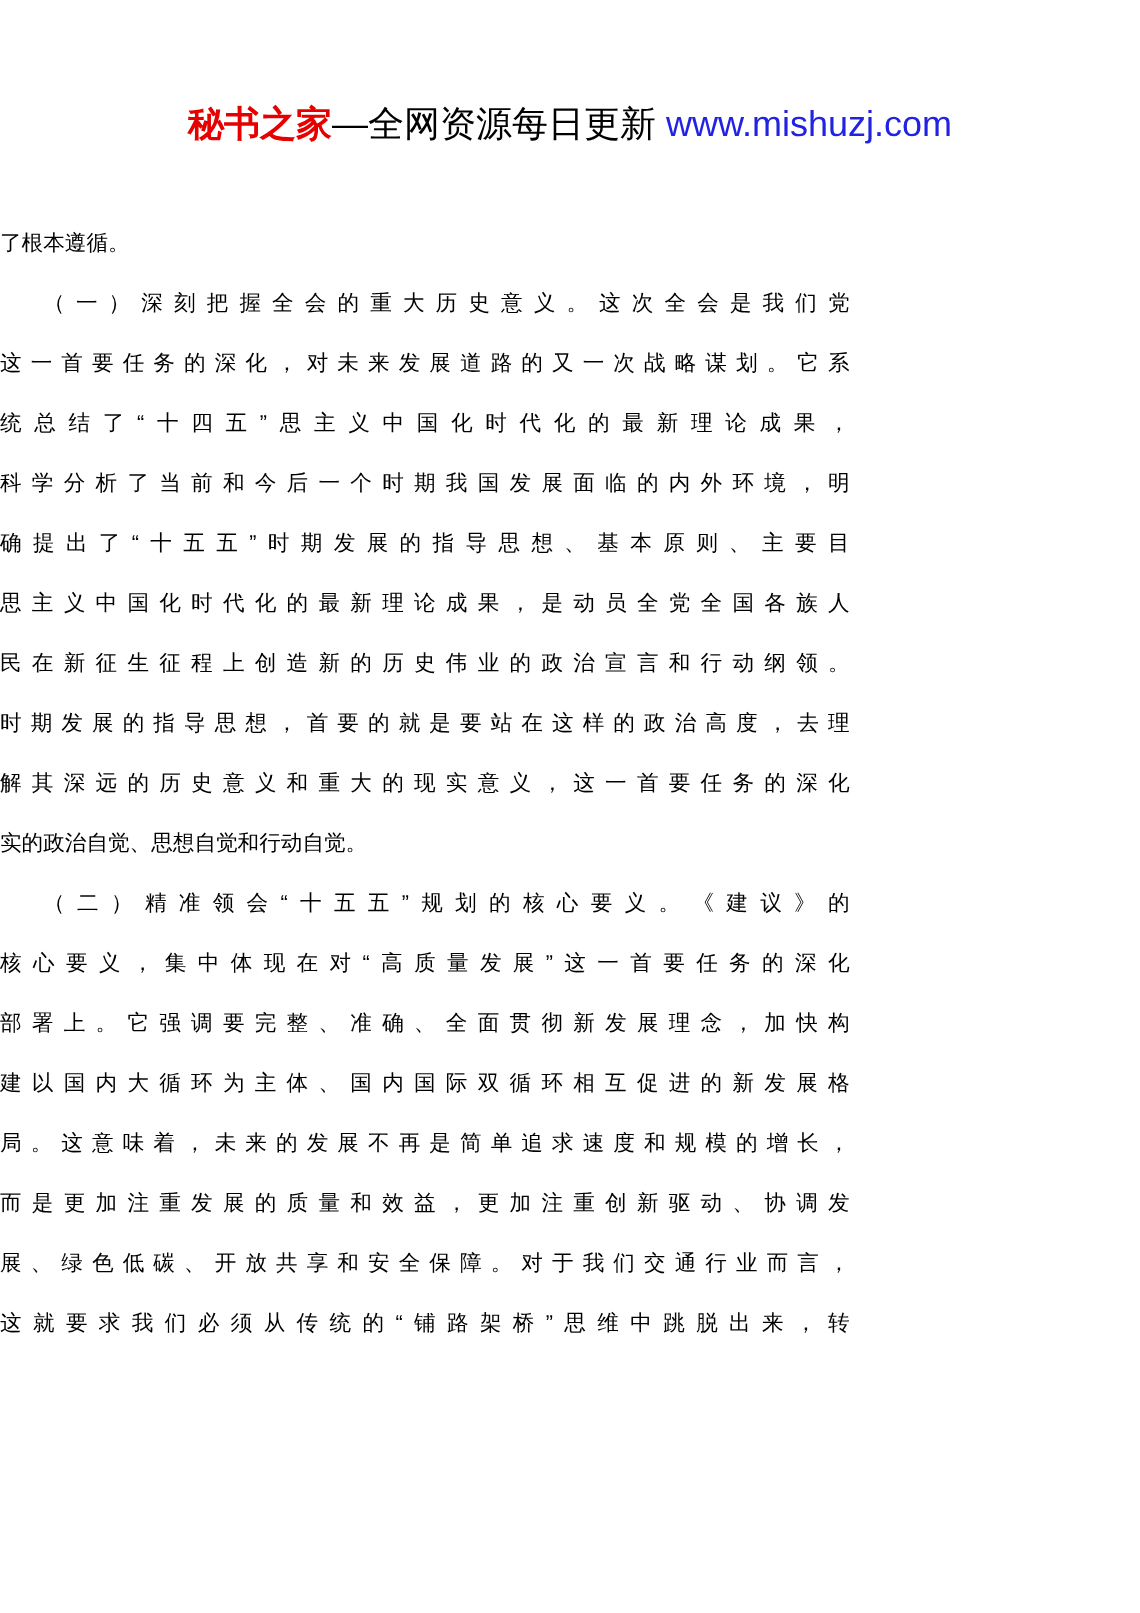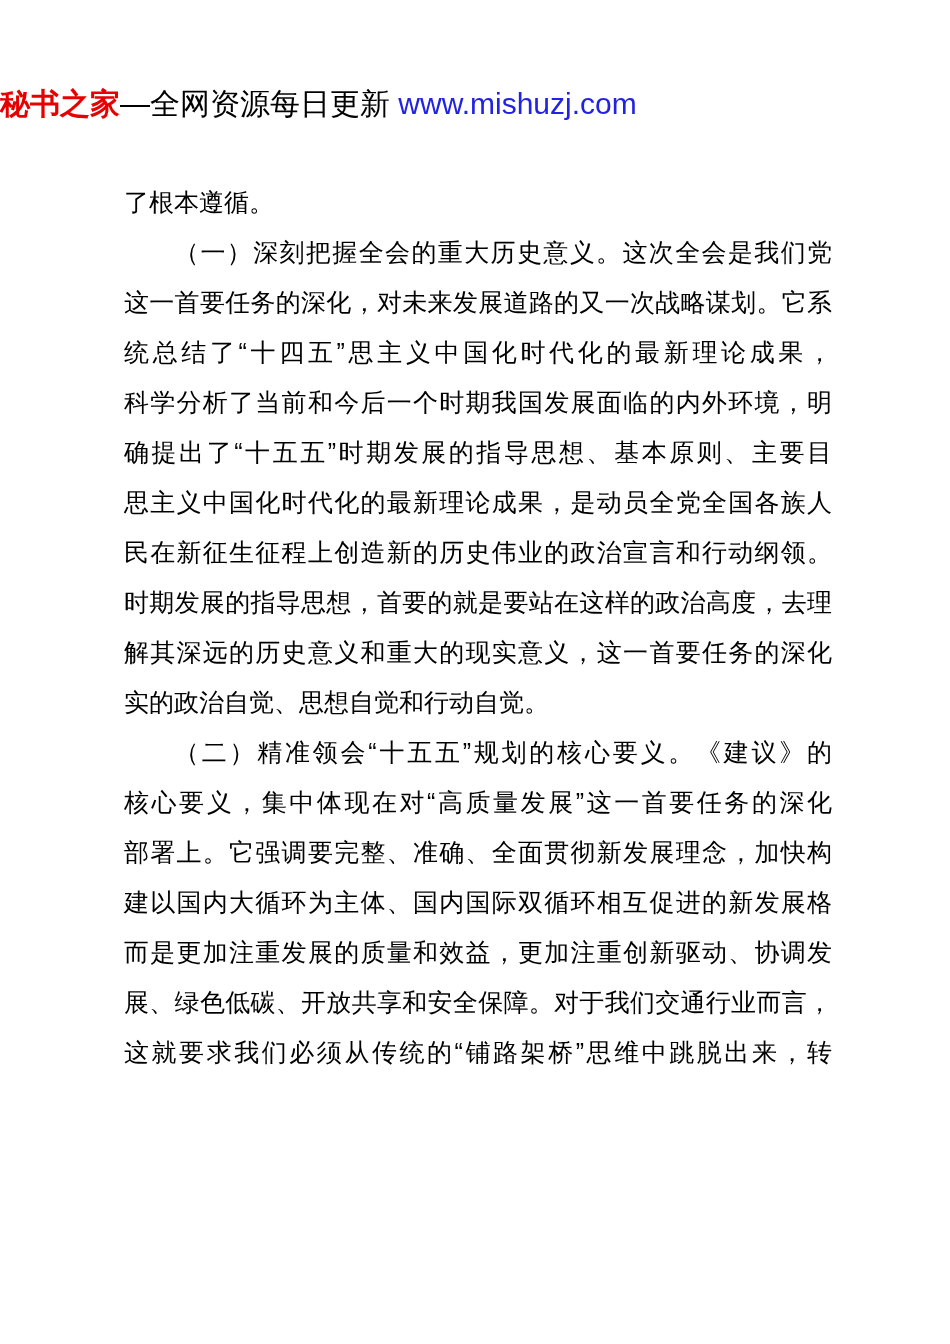--- a/index.html
+++ b/index.html
@@ -15,43 +15,42 @@
   }
   .page{
     position:relative;
     width:950px;
     height:1344px;
     background:var(--page-bg);
     overflow:hidden;
   }
   .doc-header{
     padding-top:84px;
-    text-align:left;
+    text-align:center;
     font-size:30px;
     line-height:40px;
     white-space:nowrap;
     color:var(--text-color);
   }
   .doc-header .brand{
     color:var(--brand-color);
     font-weight:bold;
   }
   .doc-header .tagline{
     color:var(--text-color);
     font-weight:normal;
   }
   .doc-header .url{
     color:var(--url-color);
     font-weight:normal;
   }
   .doc-body{
     margin-top:53px;
-    margin-left:124px;
     width:708px;
-    font-size:25px;
+    font-size:18px;
     line-height:50px;
     color:var(--text-color);
   }
   .line{
     height:50px;
     white-space:nowrap;
     text-align:left;
   }
   .line.justify{
     white-space:normal;
@@ -77,17 +76,18 @@
       <div class="line justify">确提出了“十五五”时期发展的指导思想、基本原则、主要目</div>
       <div class="line justify">思主义中国化时代化的最新理论成果，是动员全党全国各族人</div>
       <div class="line justify">民在新征生征程上创造新的历史伟业的政治宣言和行动纲领。</div>
       <div class="line justify">时期发展的指导思想，首要的就是要站在这样的政治高度，去理</div>
       <div class="line justify">解其深远的历史意义和重大的现实意义，这一首要任务的深化</div>
       <div class="line">实的政治自觉、思想自觉和行动自觉。</div>
       <div class="line justify indent">（二）精准领会“十五五”规划的核心要义。《建议》的</div>
       <div class="line justify">核心要义，集中体现在对“高质量发展”这一首要任务的深化</div>
       <div class="line justify">部署上。它强调要完整、准确、全面贯彻新发展理念，加快构</div>
       <div class="line justify">建以国内大循环为主体、国内国际双循环相互促进的新发展格</div>
+      <div class="line justify">局。这意味着，未来的发展不再是简单追求速度和规模的增长，</div>
       <div class="line justify">而是更加注重发展的质量和效益，更加注重创新驱动、协调发</div>
       <div class="line justify">展、绿色低碳、开放共享和安全保障。对于我们交通行业而言，</div>
       <div class="line justify">这就要求我们必须从传统的“铺路架桥”思维中跳脱出来，转</div>
     </main>
 </div>
 
 </body></html>

